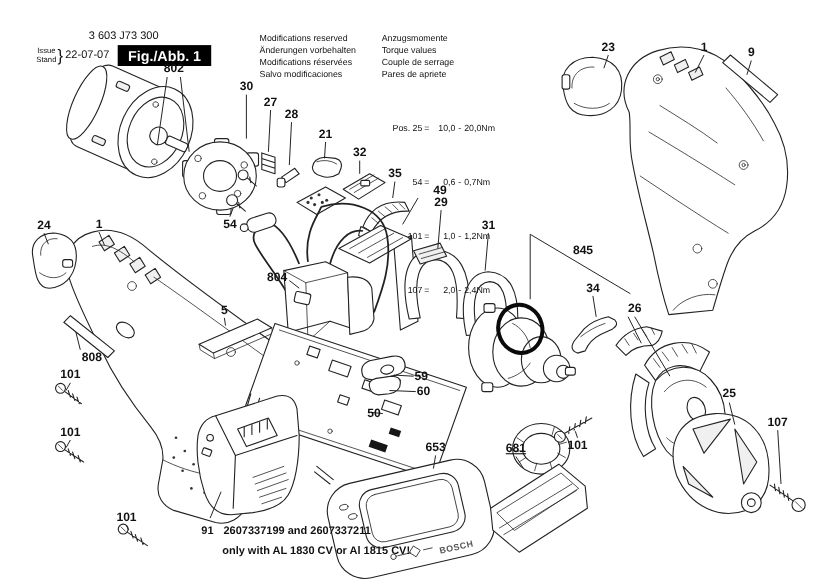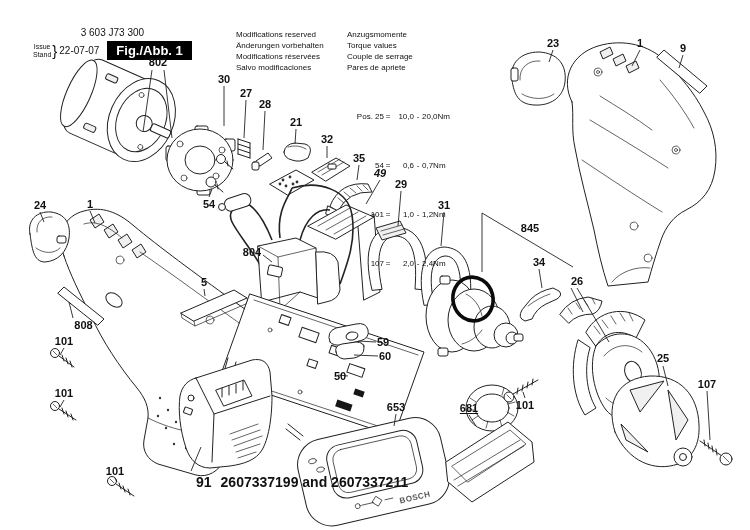--- a/index.html
+++ b/index.html
@@ -22,21 +22,21 @@
   .issue-words{display:flex;flex-direction:column;font-size:7px;line-height:8px;}
   .brace{font-size:15px;font-weight:300;margin:0 2px 0 1px;}
   .idate{font-size:10px;margin-right:8px;}
   .figbox{background:#000;color:#fff;font-weight:bold;font-size:13px;padding:2px 9px;}
   .notices{position:absolute;left:236px;top:29px;font-size:8px;line-height:11px;}
   .torque{position:absolute;left:347px;top:29px;font-size:8px;line-height:11px;}
   .trow{display:grid;grid-template-columns:37px 8px 22px 8px auto;margin-top:38px;}
   .trow .c1{text-align:right;}
   .trow .c2,.trow .c4{text-align:center;}
   .trow .c3{text-align:right;}
-  .footnote{position:absolute;left:196px;top:473px;font-size:14px;font-weight:bold;line-height:19px;}
+  .footnote{position:absolute;left:183px;top:473px;font-size:10px;font-weight:bold;line-height:19px;}
   .footnote .fpos{margin-right:9px;}
   .footnote .fl2{margin-left:19px;}
 </style>
 </head>
 <body>
 
 <div class="canvas">
 
 <svg width="750" height="530" viewBox="0 0 750 530">
 
@@ -390,31 +390,32 @@
         <span class="c3">2,0</span>
         <span class="c4">-</span>
         <span class="c5">2,4Nm</span>
     </div>
   </div>
 
   <div class="footnote">
     <div>
       <span class="fpos">91</span><span>2607337199 and 2607337211</span>
     </div>
+    <div class="fl2">only with AL 1830 CV or Al 1815 CV!</div>
   </div>
 
   <div id="labels-layer">
       <div class="part-label" style="left: 158px; top: 62px;">802</div>
       <div class="part-label" style="left: 224px; top: 79px;">30</div>
       <div class="part-label" style="left: 246px; top: 93px; text-align: right;">27</div>
       <div class="part-label" style="left: 265px; top: 104px;">28</div>
       <div class="part-label" style="left: 296px; top: 122px;">21</div>
       <div class="part-label" style="left: 327px; top: 139px;">32</div>
       <div class="part-label" style="left: 359px; top: 158px;">35</div>
-      <div class="part-label" style="left: 380px; top: 173px; font-style: italic;">49</div>
+      <div class="part-label" style="left: 400px; top: 173px;">49</div>
       <div class="part-label" style="left: 401px; top: 184px;">29</div>
       <div class="part-label" style="left: 444px; top: 205px;">31</div>
       <div class="part-label" style="left: 553px; top: 43px;">23</div>
       <div class="part-label" style="left: 640px; top: 43px;">1</div>
       <div class="part-label" style="left: 683px; top: 48px;">9</div>
       <div class="part-label" style="left: 530px; top: 228px;">845</div>
       <div class="part-label" style="left: 539px; top: 262px;">34</div>
       <div class="part-label" style="left: 577px; top: 281px;">26</div>
       <div class="part-label" style="left: 40px; top: 205px;">24</div>
       <div class="part-label" style="left: 90px; top: 204px;">1</div>

